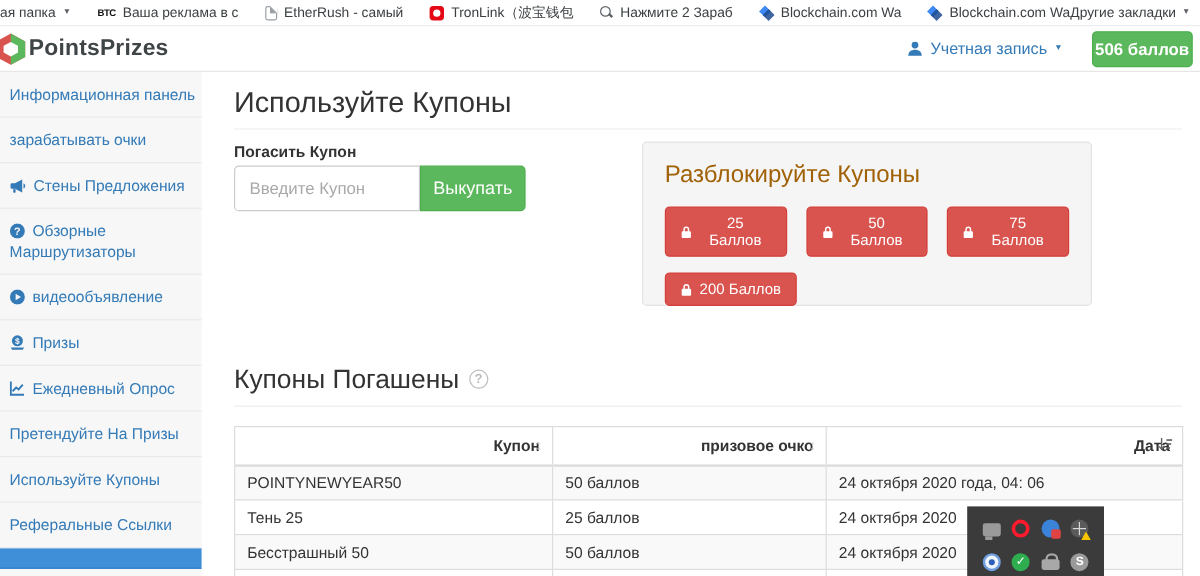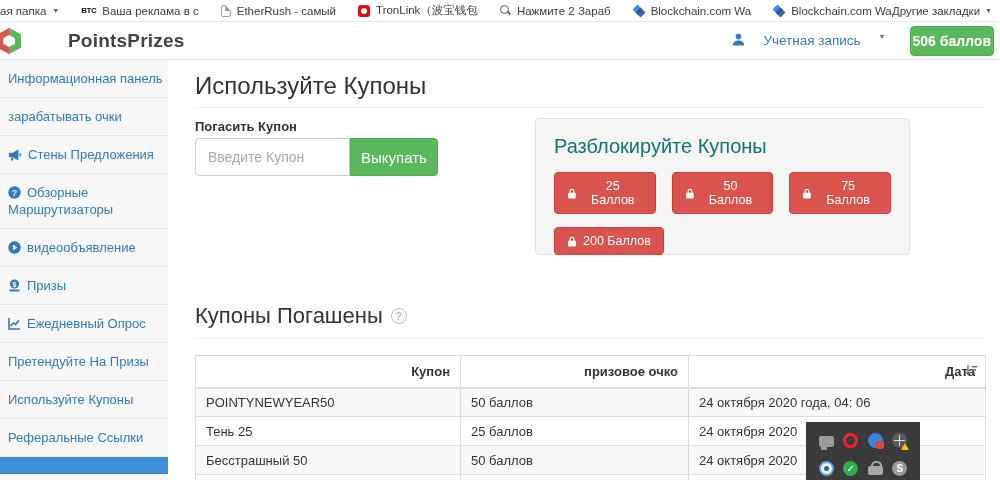--- a/index.html
+++ b/index.html
@@ -23,23 +23,23 @@
   .bm-search:after { content:""; position:absolute; left:7px; top:7px; width:4px; height:1.5px; background:#5f6368; transform:rotate(45deg); }
   .bm-chain { width:12px; height:12px; position:relative; }
   .bm-chain .d1 { position:absolute; left:1px; top:1px; width:7px; height:7px; background:#3d89f5; transform:rotate(45deg); }
   .bm-chain .d2 { position:absolute; left:4px; top:4px; width:7px; height:7px; background:#1d4a8f; transform:rotate(45deg); opacity:.85; }
   .bm-other { white-space:nowrap; display:flex; align-items:center; gap:5px; cursor:pointer; }
 
   
   .header { position:absolute; left:0; top:22px; width:1000px; height:38px; background:#fff;
     border-bottom:1px solid #e7e7e7; display:flex; align-items:center; }
   .brand { display:flex; align-items:center; margin-left:-6px; cursor:pointer; }
-  .brand-text { font-size:19px; font-weight:bold; color:#3f4447; letter-spacing:0.2px;margin-left:44px; }
+  .brand-text { font-size:19px; font-weight:bold; color:#3f4447; letter-spacing:0.2px; }
   .header-right { margin-left:auto; display:flex; align-items:center; gap:24px; margin-right:6px; }
-  .account { display:flex; align-items:flex-start; gap:18px; color:#337ab7; font-size:13.5px; cursor:pointer; }
+  .account { display:flex; align-items:center; gap:6px; color:#337ab7; font-size:13.5px; cursor:pointer; }
   .points-badge { background:#5cb85c; border:1px solid #4cae4c; color:#fff; font-weight:bold;
     font-size:14px; padding:6px 2px; border-radius:4px; font-family:"Liberation Sans",sans-serif; cursor:pointer; }
 
   
   .sidebar { position:absolute; left:0; top:60px; width:197px; bottom:0; background:#f7f7f7;
     border-right:1px solid #e7e7e7; font-size:13px; }
   .side-item { padding:10px 8px; color:#337ab7; border-bottom:1px solid #e9e9e9; cursor:pointer;
     display:block; line-height:17px; }
   .side-item .chev { float:right; font-size:8px; margin-top:4px; }
   .s-icon { display:inline-block; vertical-align:-2px; margin-right:6px; }
@@ -53,21 +53,21 @@
   .redeem-label { position:absolute; left:27px; top:59px; font-size:13px; font-weight:bold; color:#333; }
   .input-group { position:absolute; left:27px; top:78px; display:flex; height:38px; }
   .coupon-input { width:155px; height:38px; border:1px solid #ccc; border-radius:4px 0 0 4px;
     padding:17px 12px; font-size:14px; color:#555; font-family:"Liberation Sans",sans-serif; }
   .coupon-input::placeholder { color:#a9a9a9; }
   .redeem-btn { width:88px; height:38px; background:#5cb85c; border:1px solid #4cae4c;
     border-radius:0 4px 4px 0; color:#fff; font-size:15px; cursor:pointer; font-family:"Liberation Sans",sans-serif; }
 
   .unlock-panel { position:absolute; left:367px; top:58px; width:375px; height:137px;
     background:#f5f5f5; border:1px solid #e3e3e3; border-radius:4px; padding:16px 18px; }
-  .unlock-title { font-size:20px; color:#0f766e; font-weight:normal; margin-bottom:14px; }
+  .unlock-title { font-size:20px; color:#a16207; font-weight:normal; margin-bottom:14px; }
   .unlock-row { display:flex; gap:16px; margin-bottom:13px; }
   .lock-btn { background:#d9534f; border:1px solid #d43f3a; color:#fff; font-size:12.5px;
     padding:6px 12px; border-radius:4px; display:flex; align-items:center; gap:6px; cursor:pointer;
     font-family:"Liberation Sans",sans-serif; }
 
   .section2-title { position:absolute; left:27px; top:243px; font-size:22px; color:#333; font-weight:normal;
     display:flex; align-items:center; gap:8px; }
   .help-circle { width:16px; height:16px; border-radius:50%; border:1px solid #bdbdbd; color:#bdbdbd;
     font-size:11px; line-height:15px; text-align:center; display:inline-block; font-weight:bold; }
 

